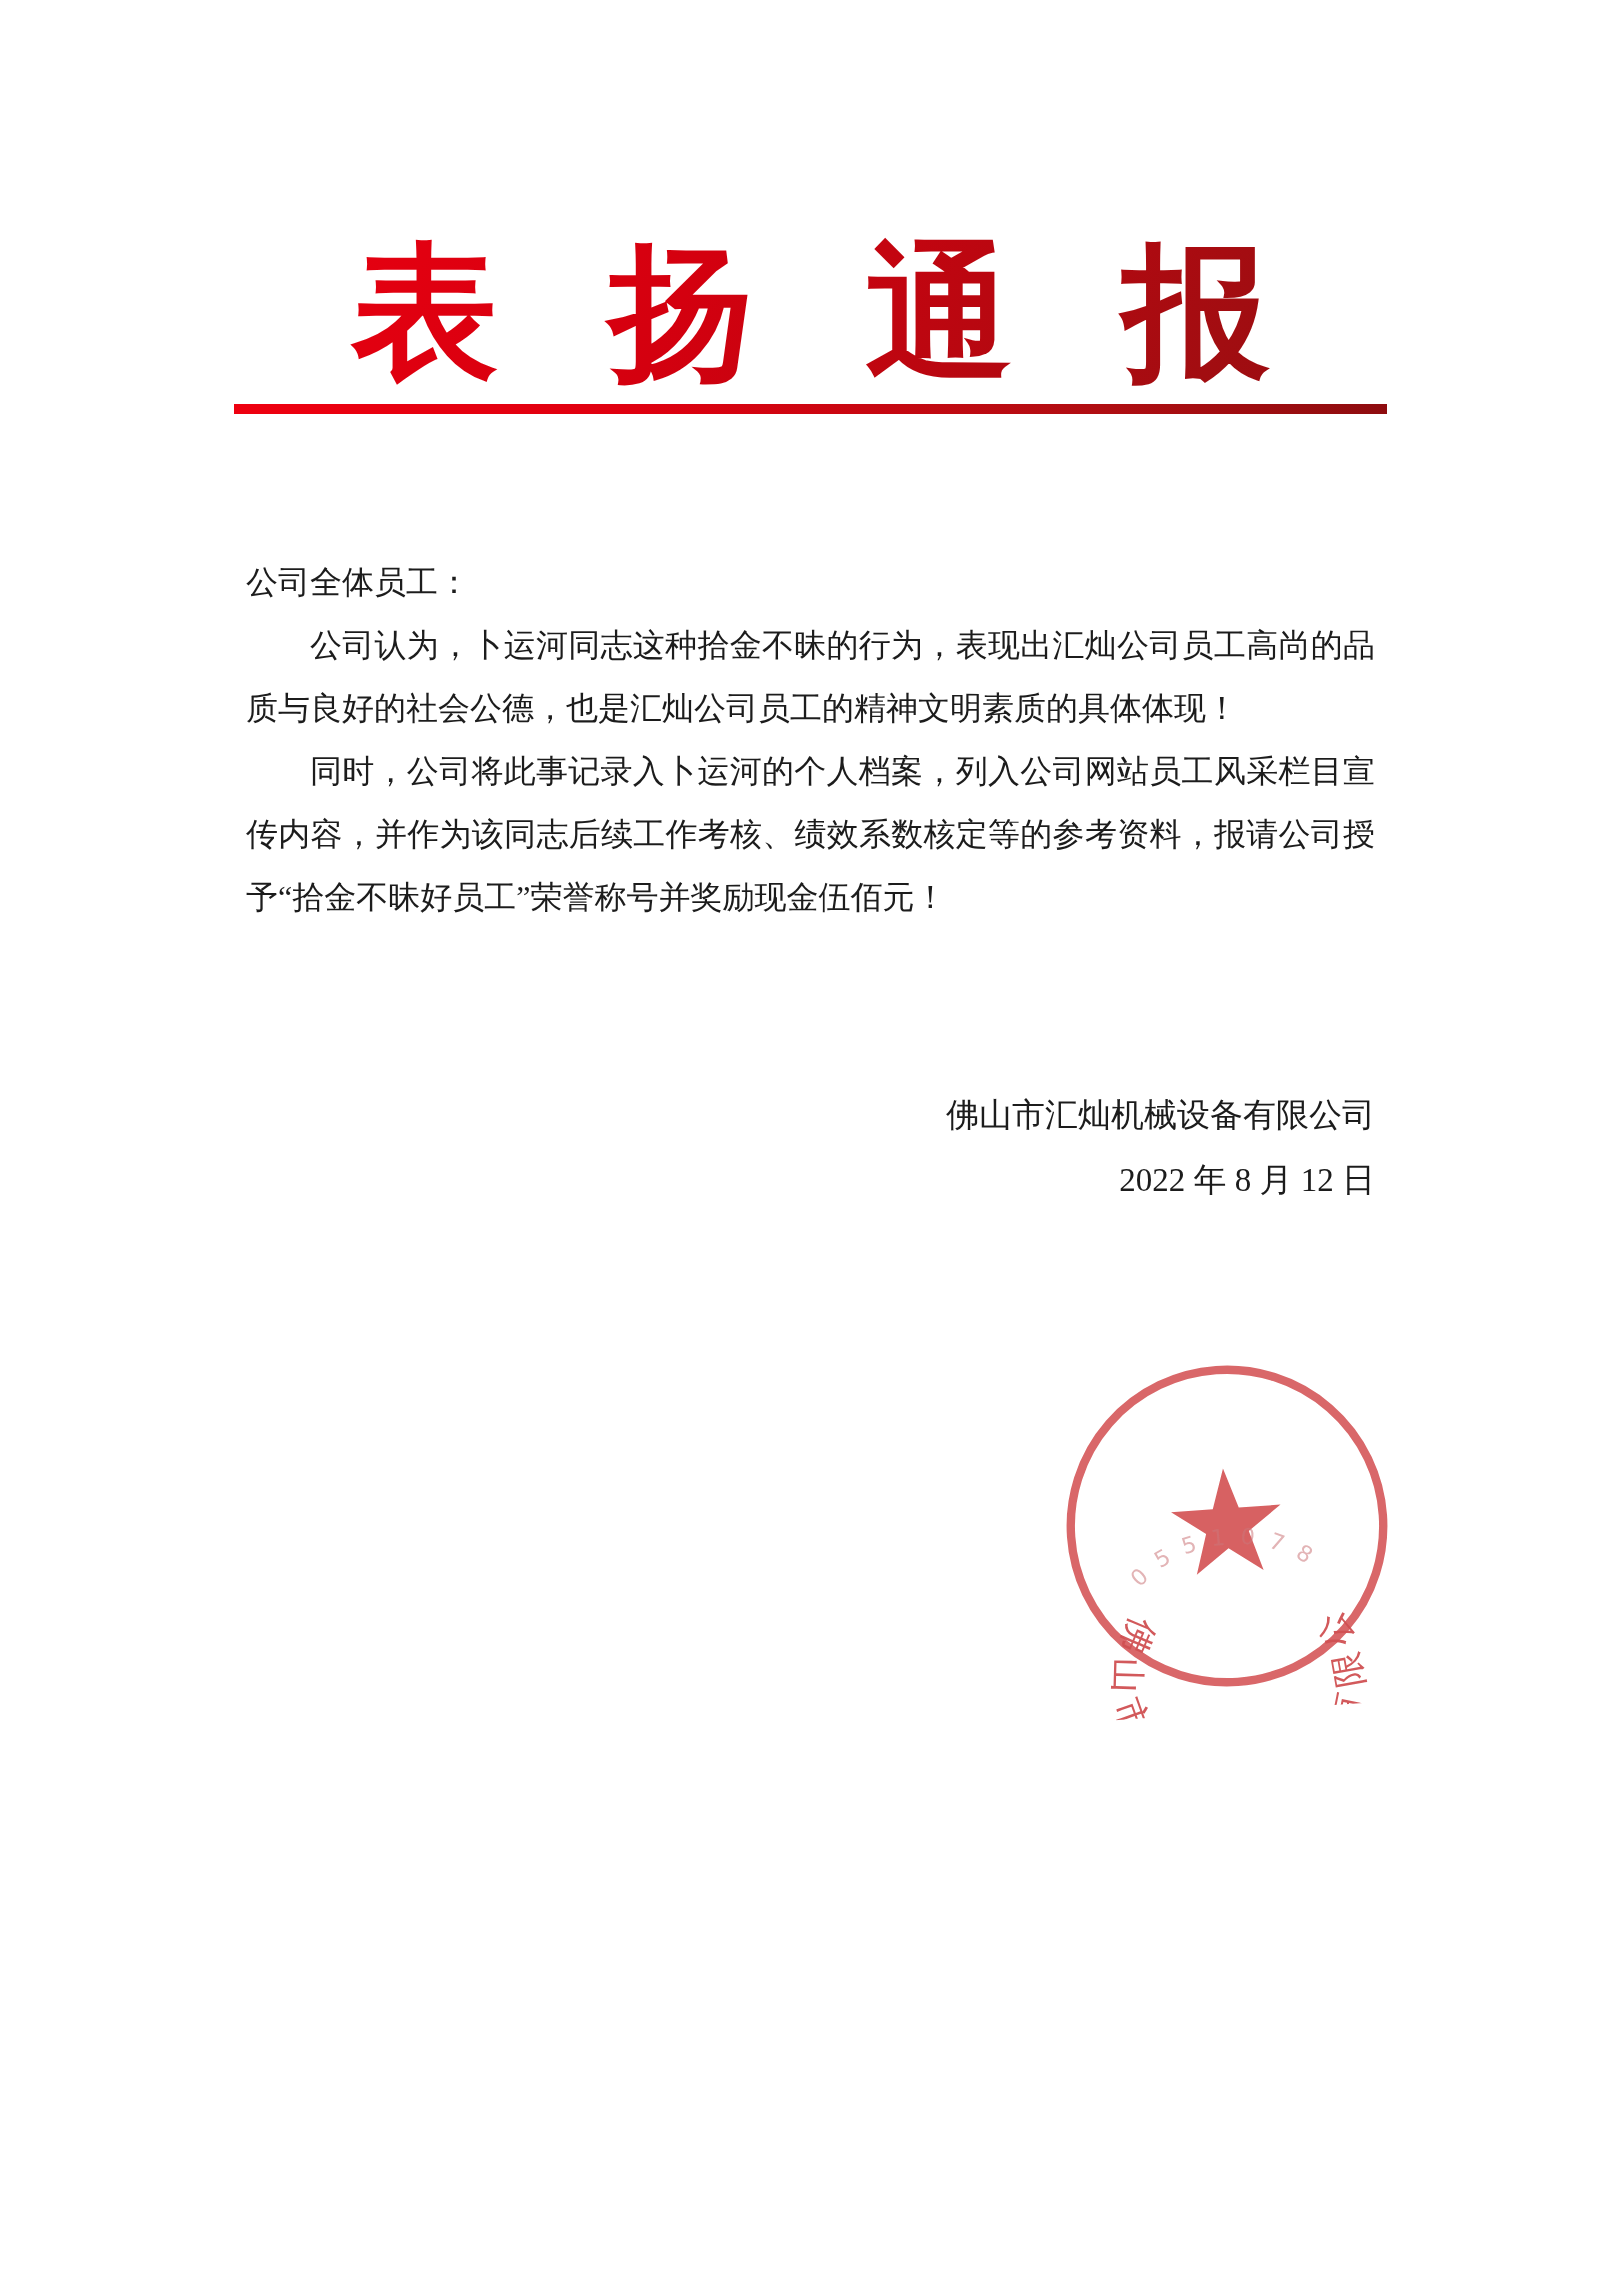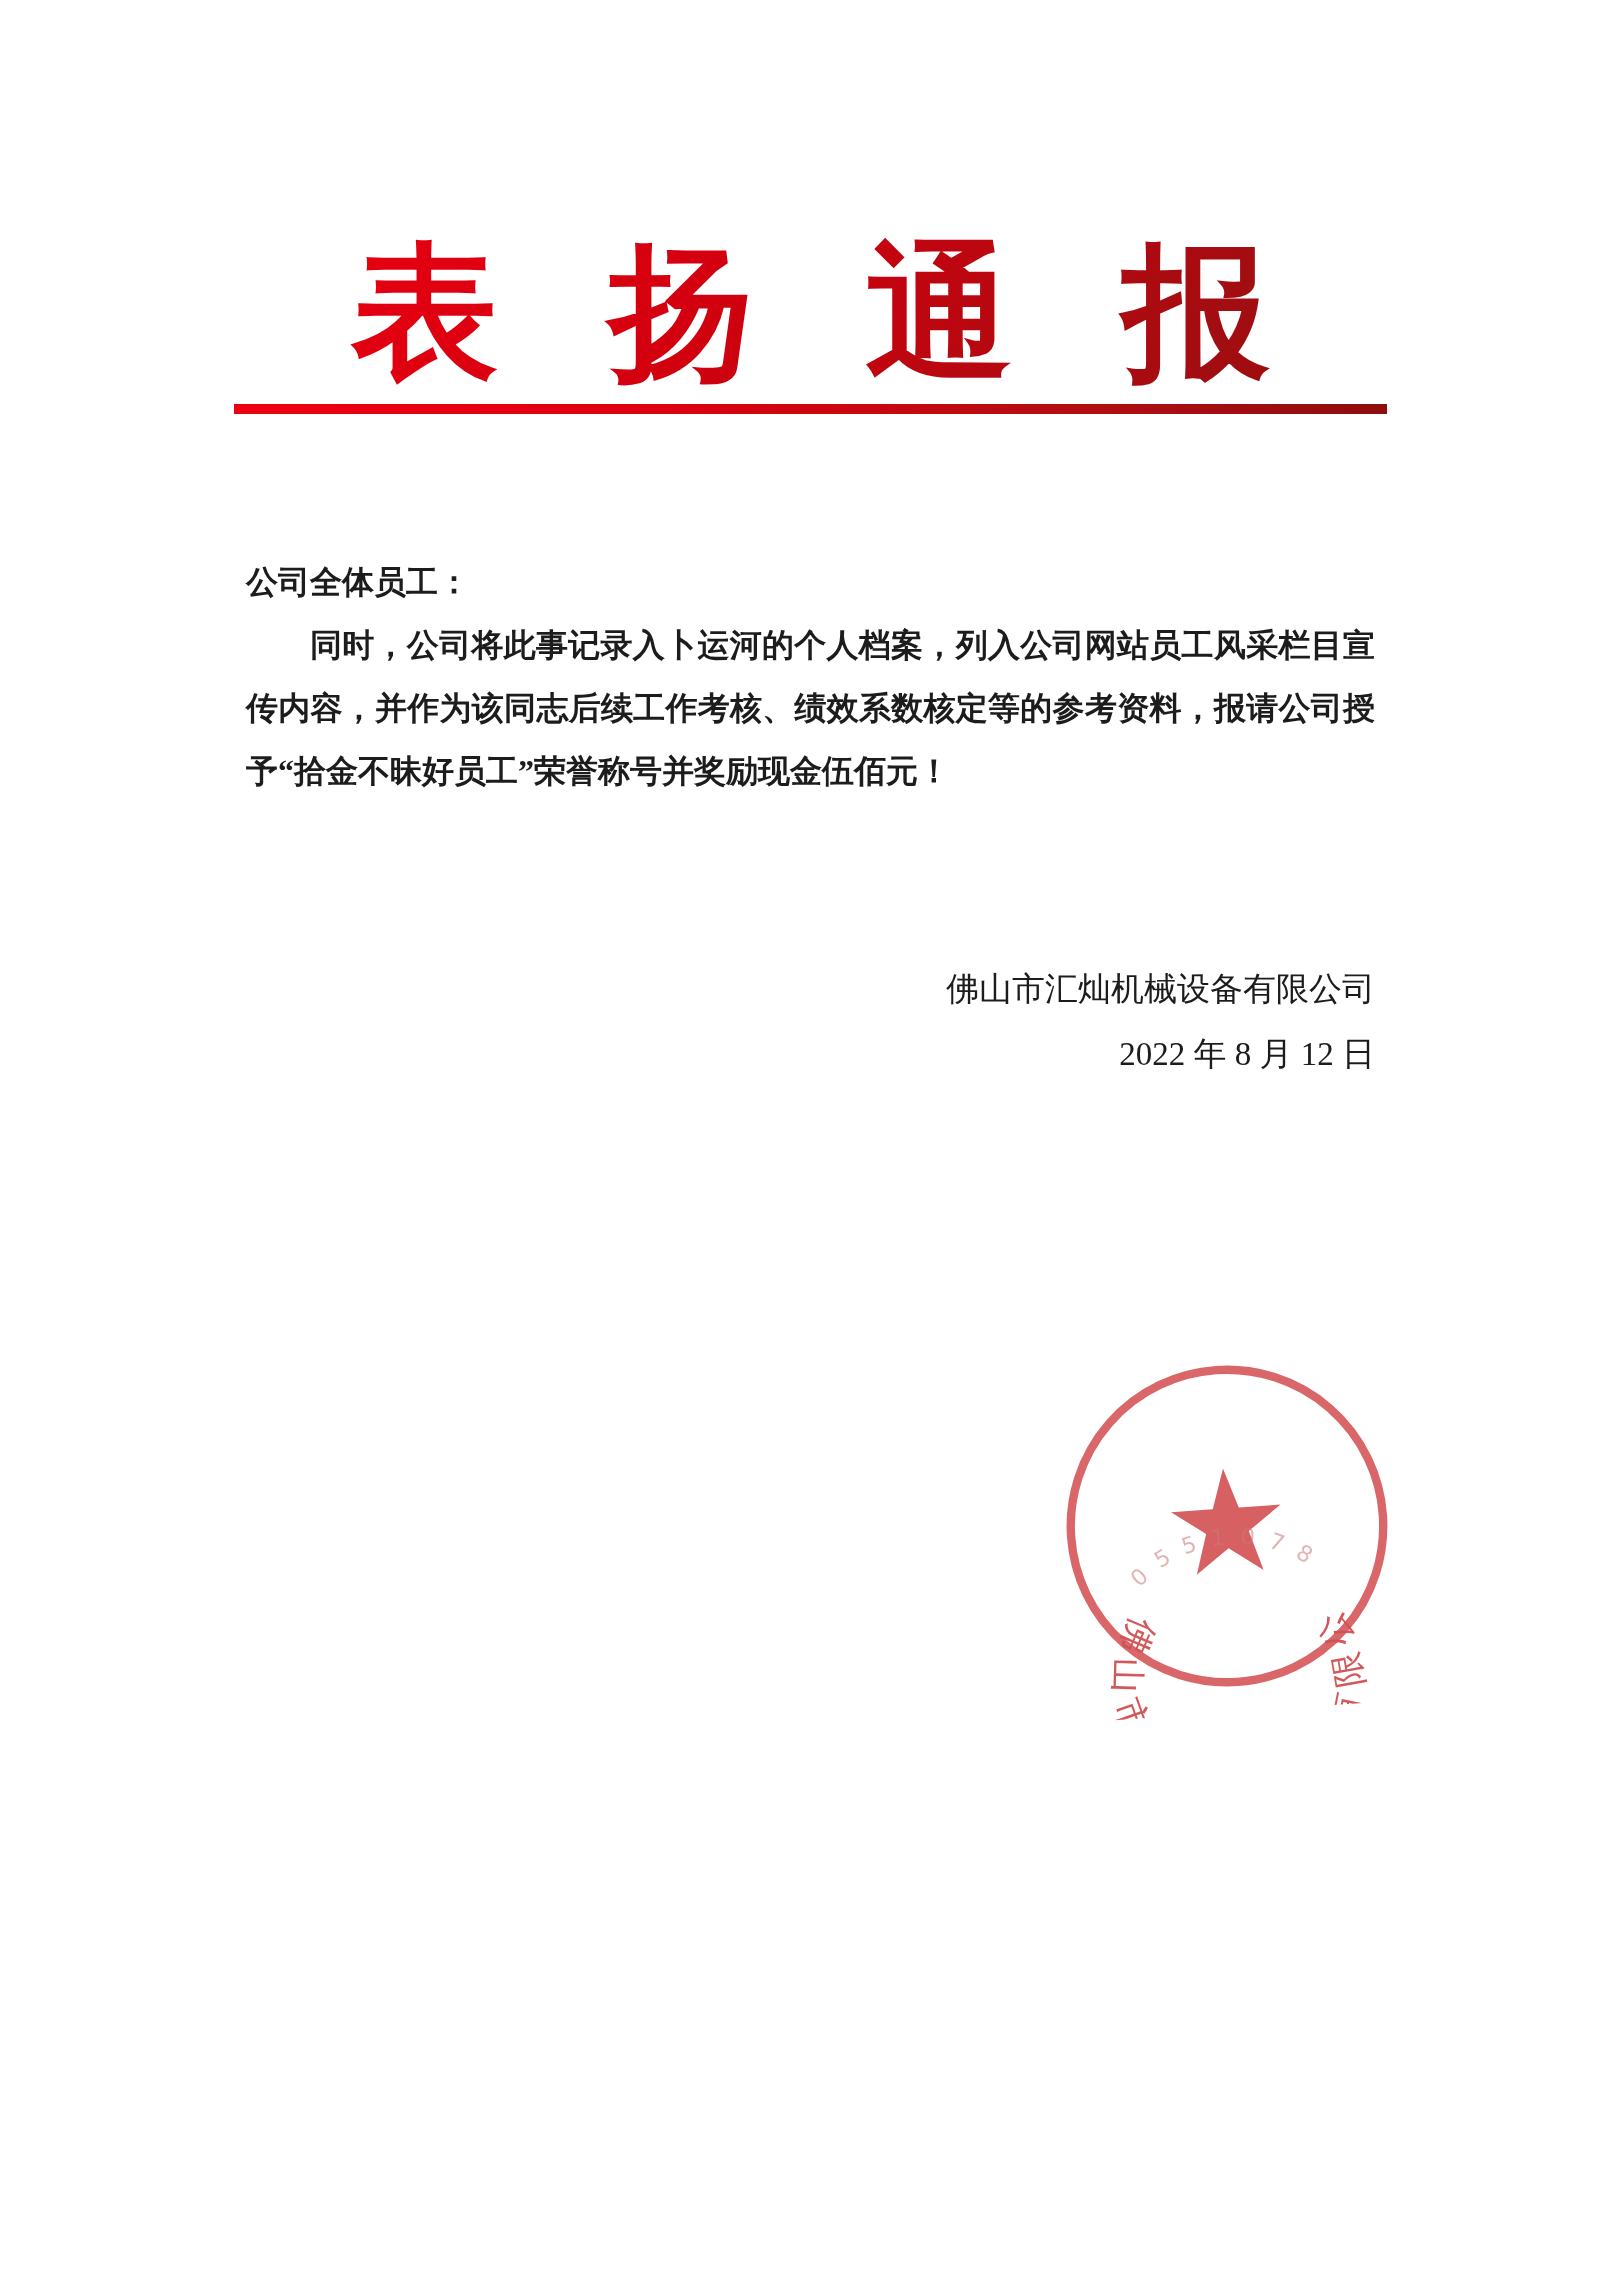--- a/index.html
+++ b/index.html
@@ -36,21 +36,20 @@
     background: linear-gradient(90deg, #ee0010 0%, #df0010 35%, #b00e12 75%, #8e0c0f 100%);
   }
 
   
   .body-block {
     width: 1129px;
     margin: 137px auto 0 auto;
     font-size: 32px;
     line-height: 63px;
     text-align: justify;
-    font-weight: bold;
   }
   .body-block p { margin: 0; }
   .para { text-indent: 2em; }
 
   
   .sig-block {
     width: 1129px;
     margin: 165px auto 0 auto;
     text-align: right;
     font-size: 33px;
@@ -97,20 +96,21 @@
       <span>表</span>
       <span>扬</span>
       <span>通</span>
       <span>报</span>
     </div>
     <div class="title-rule"></div>
   </header>
 
   <main class="body-block">
     <p class="salutation">公司全体员工：</p>
+    <p class="para">公司认为，卜运河同志这种拾金不昧的行为，表现出汇灿公司员工高尚的品质与良好的社会公德，也是汇灿公司员工的精神文明素质的具体体现！</p>
     <p class="para">同时，公司将此事记录入卜运河的个人档案，列入公司网站员工风采栏目宣传内容，并作为该同志后续工作考核、绩效系数核定等的参考资料，报请公司授予“拾金不昧好员工”荣誉称号并奖励现金伍佰元！</p>
   </main>
 
   <div class="sig-block">
     <p class="company">佛山市汇灿机械设备有限公司</p>
     <p class="date">2022 年 8 月 12 日</p>
   </div>
 
   <div class="seal">
     <svg viewBox="0 0 400 400">

